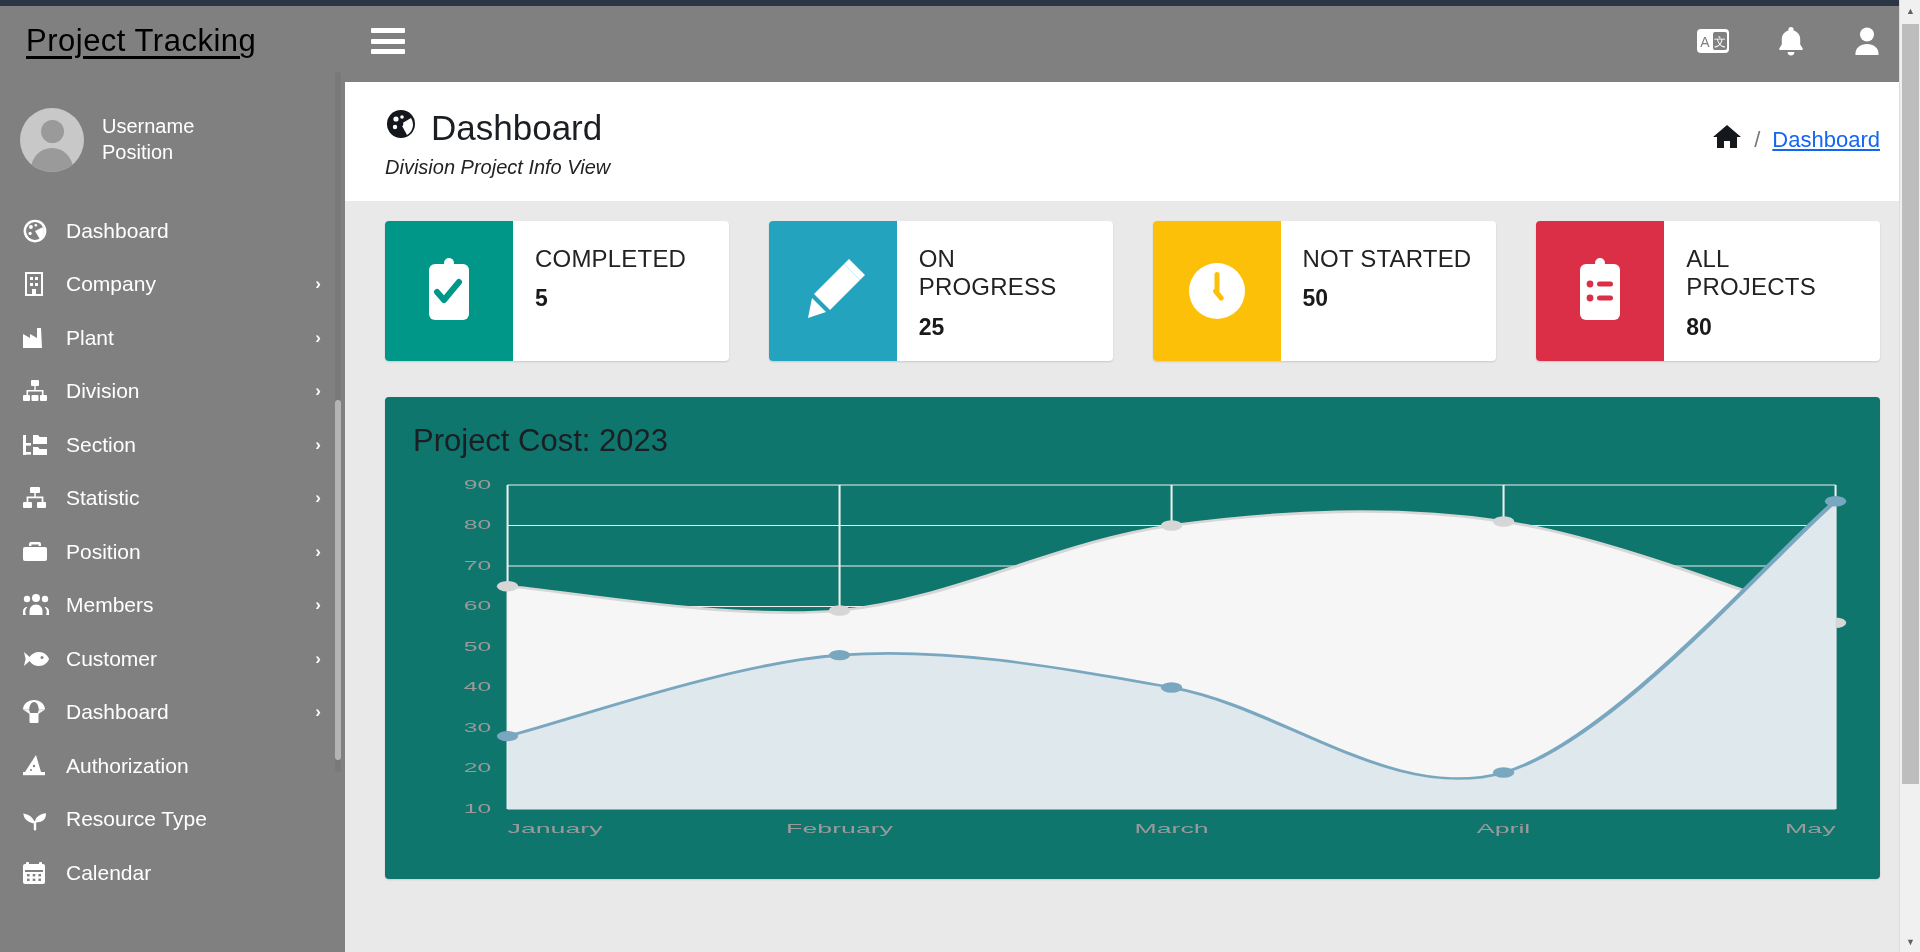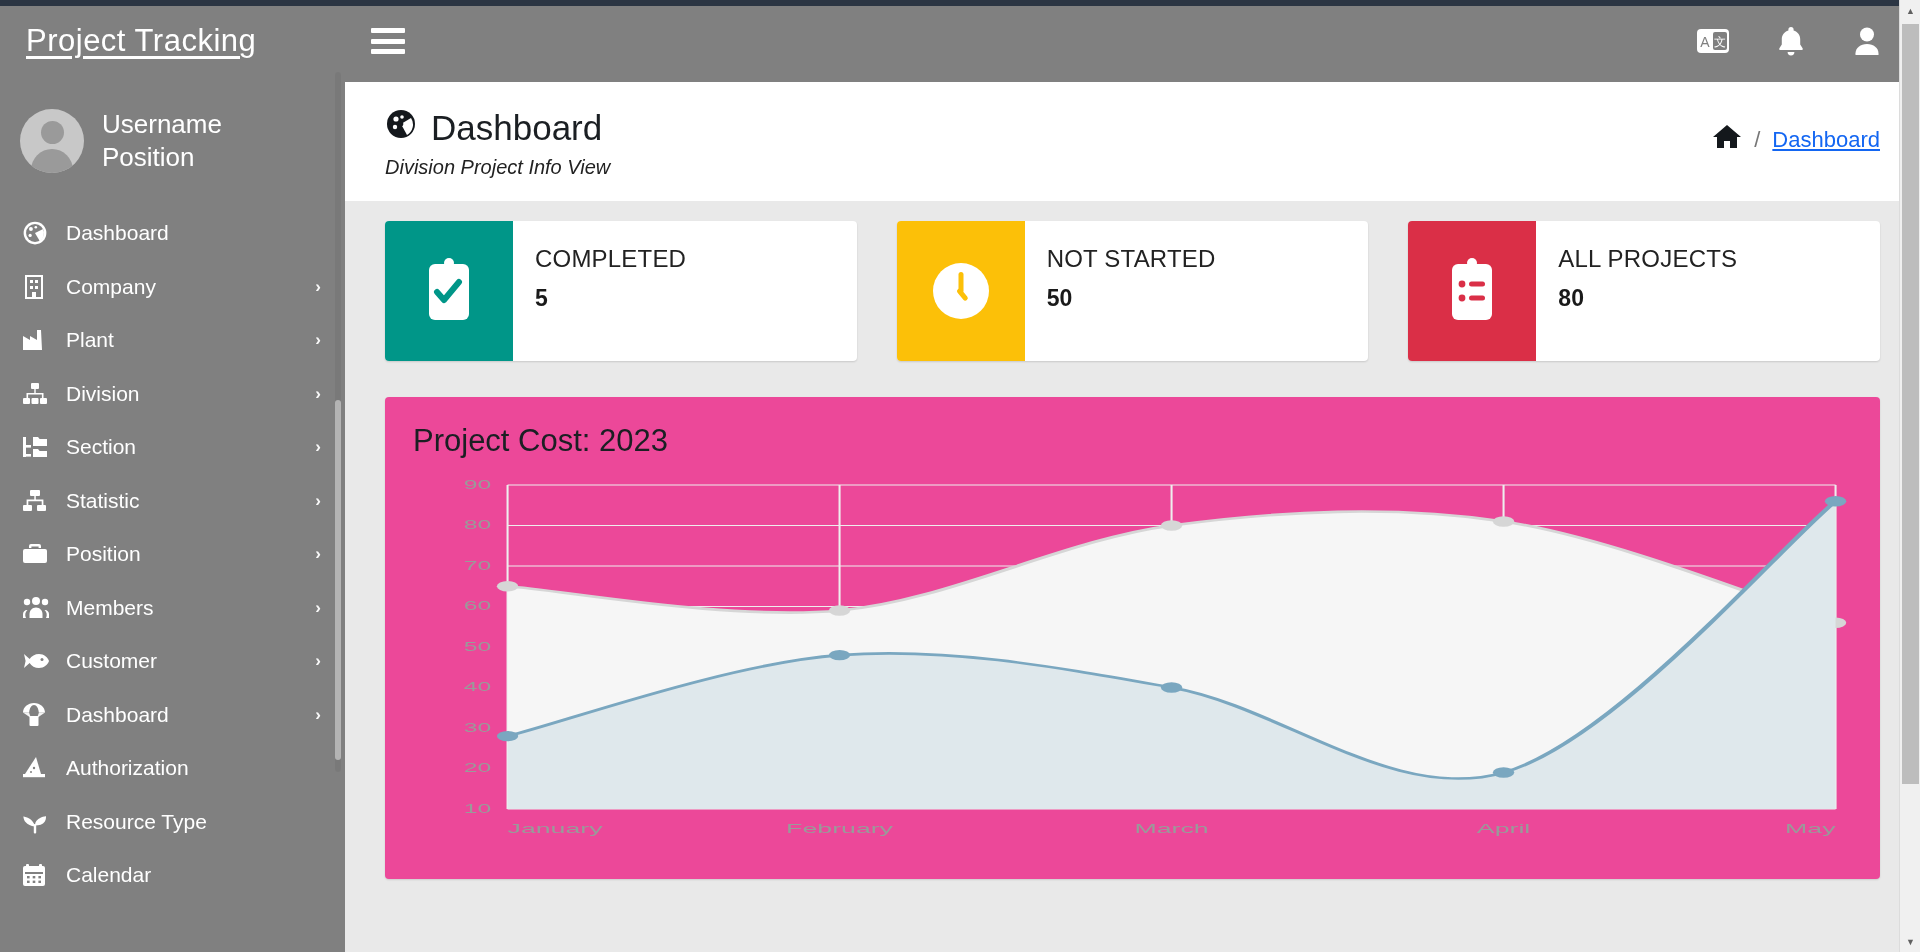--- a/index.html
+++ b/index.html
@@ -25,21 +25,21 @@
     overflow: hidden;
     z-index: 5;
   }
   .brand {
     height: 82px;
     display: flex;
     align-items: center;
     padding-left: 26px;
   }
   .brand-text {
-    color: #ffffff;
+    color: #000000;
     font-size: 31px;
     letter-spacing: .5px;
     text-decoration: underline;
     text-underline-offset: 5px;
     white-space: nowrap;
   }
   .profile {
     display: flex;
     align-items: center;
     padding: 26px 0 26px 20px;
@@ -62,21 +62,21 @@
   .avatar .body {
     position: absolute;
     width: 42px; height: 26px;
     border-radius: 21px 21px 0 0;
     background: #9a9a9a;
     left: 11px; top: 40px;
   }
   .profile-text { margin-left: 18px; line-height: 1.28; }
   .profile-text div {
     color: #ffffff;
-    font-size: 26px;
+    font-size: 20px;
   }
   .nav { padding-top: 6px; }
   .nav-item {
     display: flex;
     align-items: center;
     height: 53.5px;
     padding: 0 22px 0 22px;
     cursor: pointer;
     color: #ffffff;
   }
@@ -240,21 +240,21 @@
     margin-top: 12px;
   }
 
   
   .panels {
     display: flex;
     gap: 38px;
     margin-top: 36px;
   }
   .panel {
-    background: #ec4899;
+    background: #0f766e;
     border-radius: 4px;
     box-shadow: 0 1px 2px rgba(0,0,0,.12);
     padding: 26px 28px 20px 28px;
     flex: 1;
     min-width: 0;
   }
   .panel-title {
     font-size: 31px;
     color: #1b1f23;
     margin-bottom: 10px;
@@ -555,20 +555,33 @@
                 <svg width="64" height="70" viewBox="0 0 64 70" fill="#fff">
                   <circle cx="32" cy="7" r="5"></circle>
                   <rect x="12" y="8" width="40" height="56" rx="6"></rect>
                   <path d="M22 36l8 9 14-17" stroke="currentColor" stroke-width="0" fill="none"></path>
                   <path d="M20 36 l7 8 15-18" fill="none" stroke="#009688" stroke-width="6" stroke-linecap="round" stroke-linejoin="round"></path>
                 </svg>
               </div>
               <div class="card-body">
                 <div class="card-label">COMPLETED</div>
                 <div class="card-value">5</div>
+              </div>
+            </div>
+            <div class="card">
+              <div class="card-ico" style="background: rgb(35, 163, 189);">
+                <svg width="66" height="66" viewBox="0 0 66 66" fill="#fff">
+                  <path d="M44 6l16 16-30 30-16-16z"></path>
+                  <path d="M12 40l14 14-18 6z"></path>
+                  <path d="M49 1l16 16-5 5-16-16z"></path>
+                </svg>
+              </div>
+              <div class="card-body">
+                <div class="card-label">ON PROGRESS</div>
+                <div class="card-value">25</div>
               </div>
             </div>
             <div class="card">
               <div class="card-ico" style="background: rgb(252, 192, 8);">
                 <svg width="66" height="66" viewBox="0 0 66 66">
                   <circle cx="33" cy="33" r="28" fill="#fff"></circle>
                   <rect x="30.5" y="14" width="5" height="21" rx="2.5" fill="#fcc008"></rect>
                   <rect x="32" y="30" width="5" height="14" rx="2.5" fill="#fcc008" transform="rotate(-40 34 37)"></rect>
                 </svg>
               </div>

